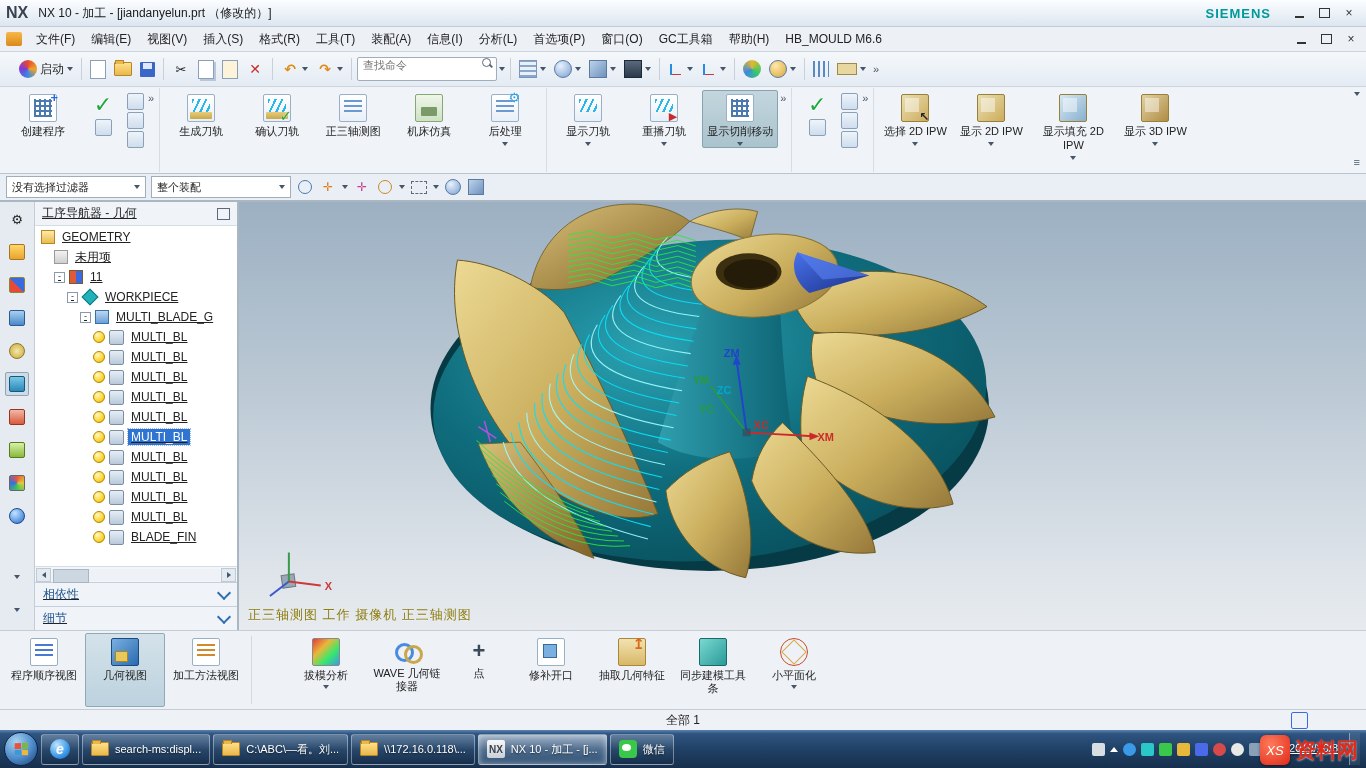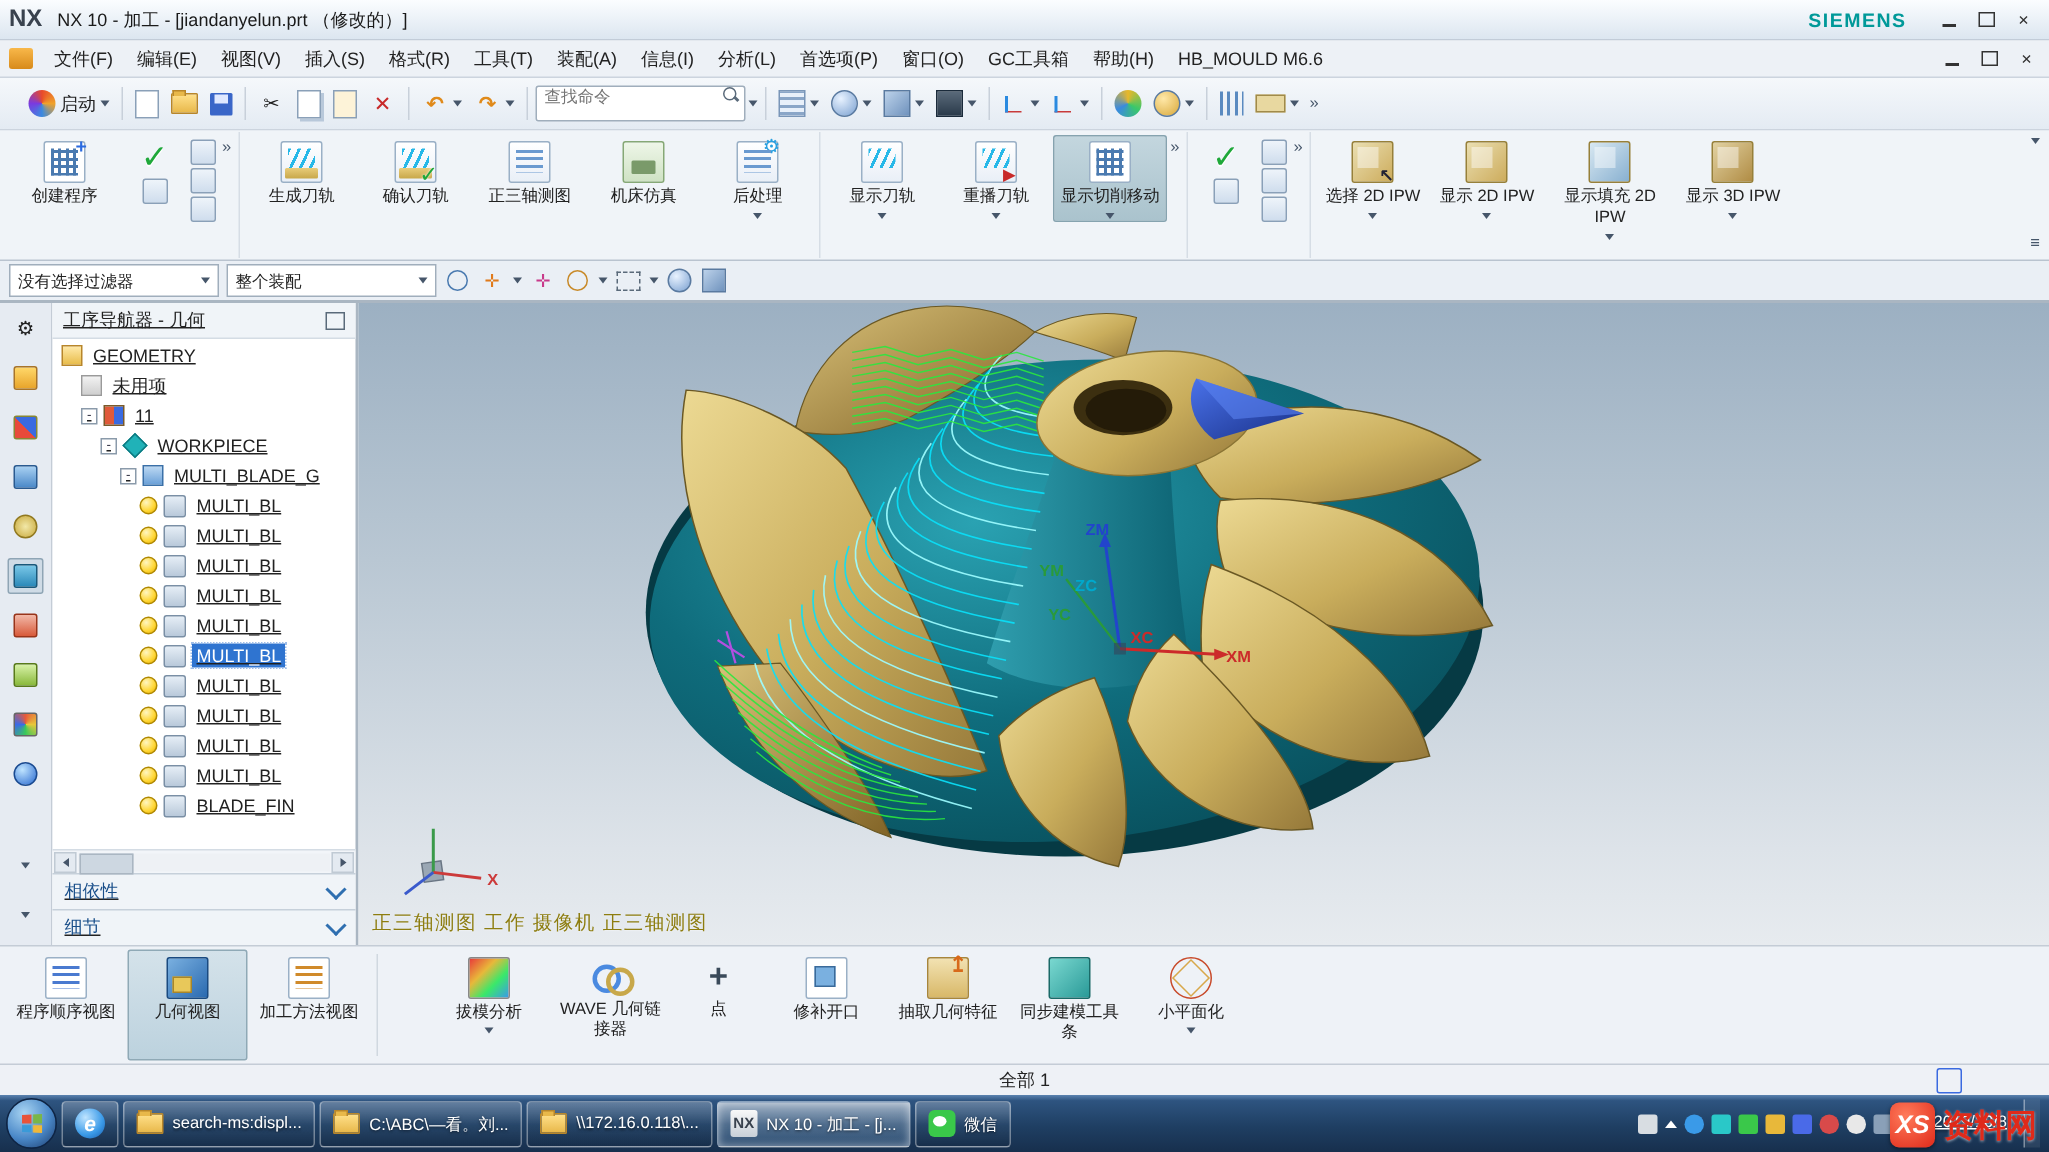--- a/index.html
+++ b/index.html
@@ -174,21 +174,21 @@
   .wechat-ic{width:18px;height:18px;border-radius:4px;background:#3ac84a;position:relative;flex:none;}
   .wechat-ic::before{content:"";position:absolute;left:3px;top:4px;width:9px;height:7px;background:#fff;border-radius:50%;}
   .tray{margin-left:auto;display:flex;align-items:center;gap:5px;padding-right:2px;text-decoration:underline;}
   .tri-u{width:0;height:0;border-left:4px solid transparent;border-right:4px solid transparent;border-bottom:5px solid #fff;}
   .tray .ti{width:13px;height:13px;border-radius:2px;flex:none;}
   .clock{font-size:11px;text-align:center;line-height:1.2;margin:0 4px;text-shadow:0 1px 2px rgba(0,0,0,.6);}
   .showdesk{width:10px;height:32px;border-left:1px solid rgba(255,255,255,.4);background:rgba(255,255,255,.08);margin-left:2px;}
 
   
   .watermark{position:absolute;right:8px;bottom:3px;display:flex;align-items:center;gap:5px;z-index:50;}
-  .wm-badge{width:30px;height:30px;border-radius:6px;background:radial-gradient(circle at 35% 30%,#ff7a5a,#e02a1a);color:#fff;font-weight:bold;font-style:italic;font-size:17px;display:flex;align-items:center;justify-content:center;box-shadow:0 1px 3px rgba(0,0,0,.5);}
+  .wm-badge{width:30px;height:30px;border-radius:6px;background:radial-gradient(circle at 35% 30%,#ff7a5a,#e02a1a);color:#fff;font-weight:normal;font-style:italic;font-size:13px;display:flex;align-items:center;justify-content:center;box-shadow:0 1px 3px rgba(0,0,0,.5);}
   .wm-text{color:#e02a1a;font-weight:bold;font-size:21px;text-shadow:0 1px 2px rgba(255,255,255,.6);}
 </style>
 </head>
 <body>
 
 <div class="screen">
 
   <div class="titlebar">
     <span class="nx-logo">NX</span>
     <span class="title-text">NX 10 - 加工 - [jiandanyelun.prt （修改的）]</span>

